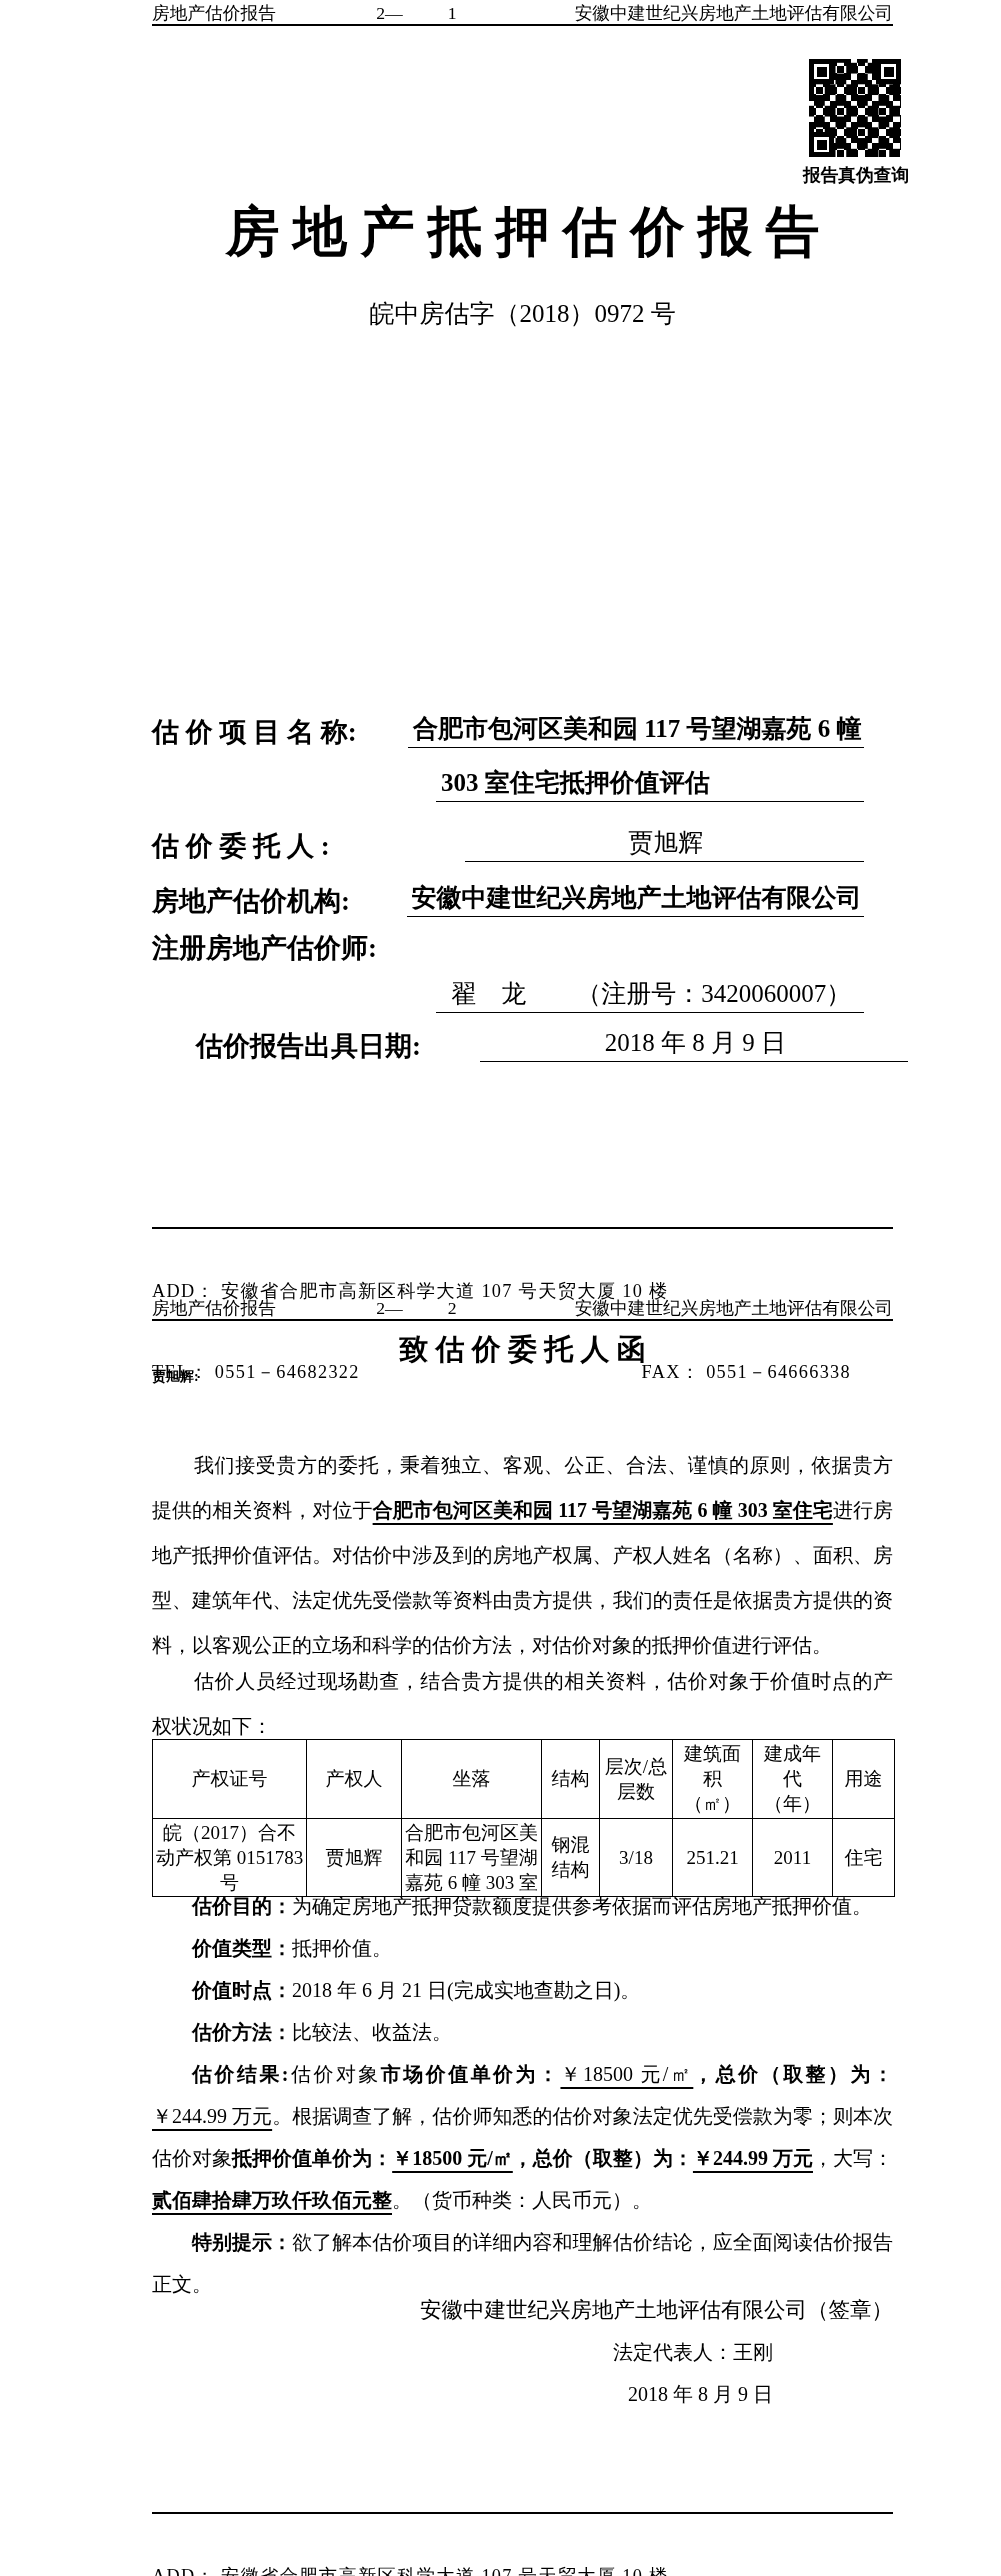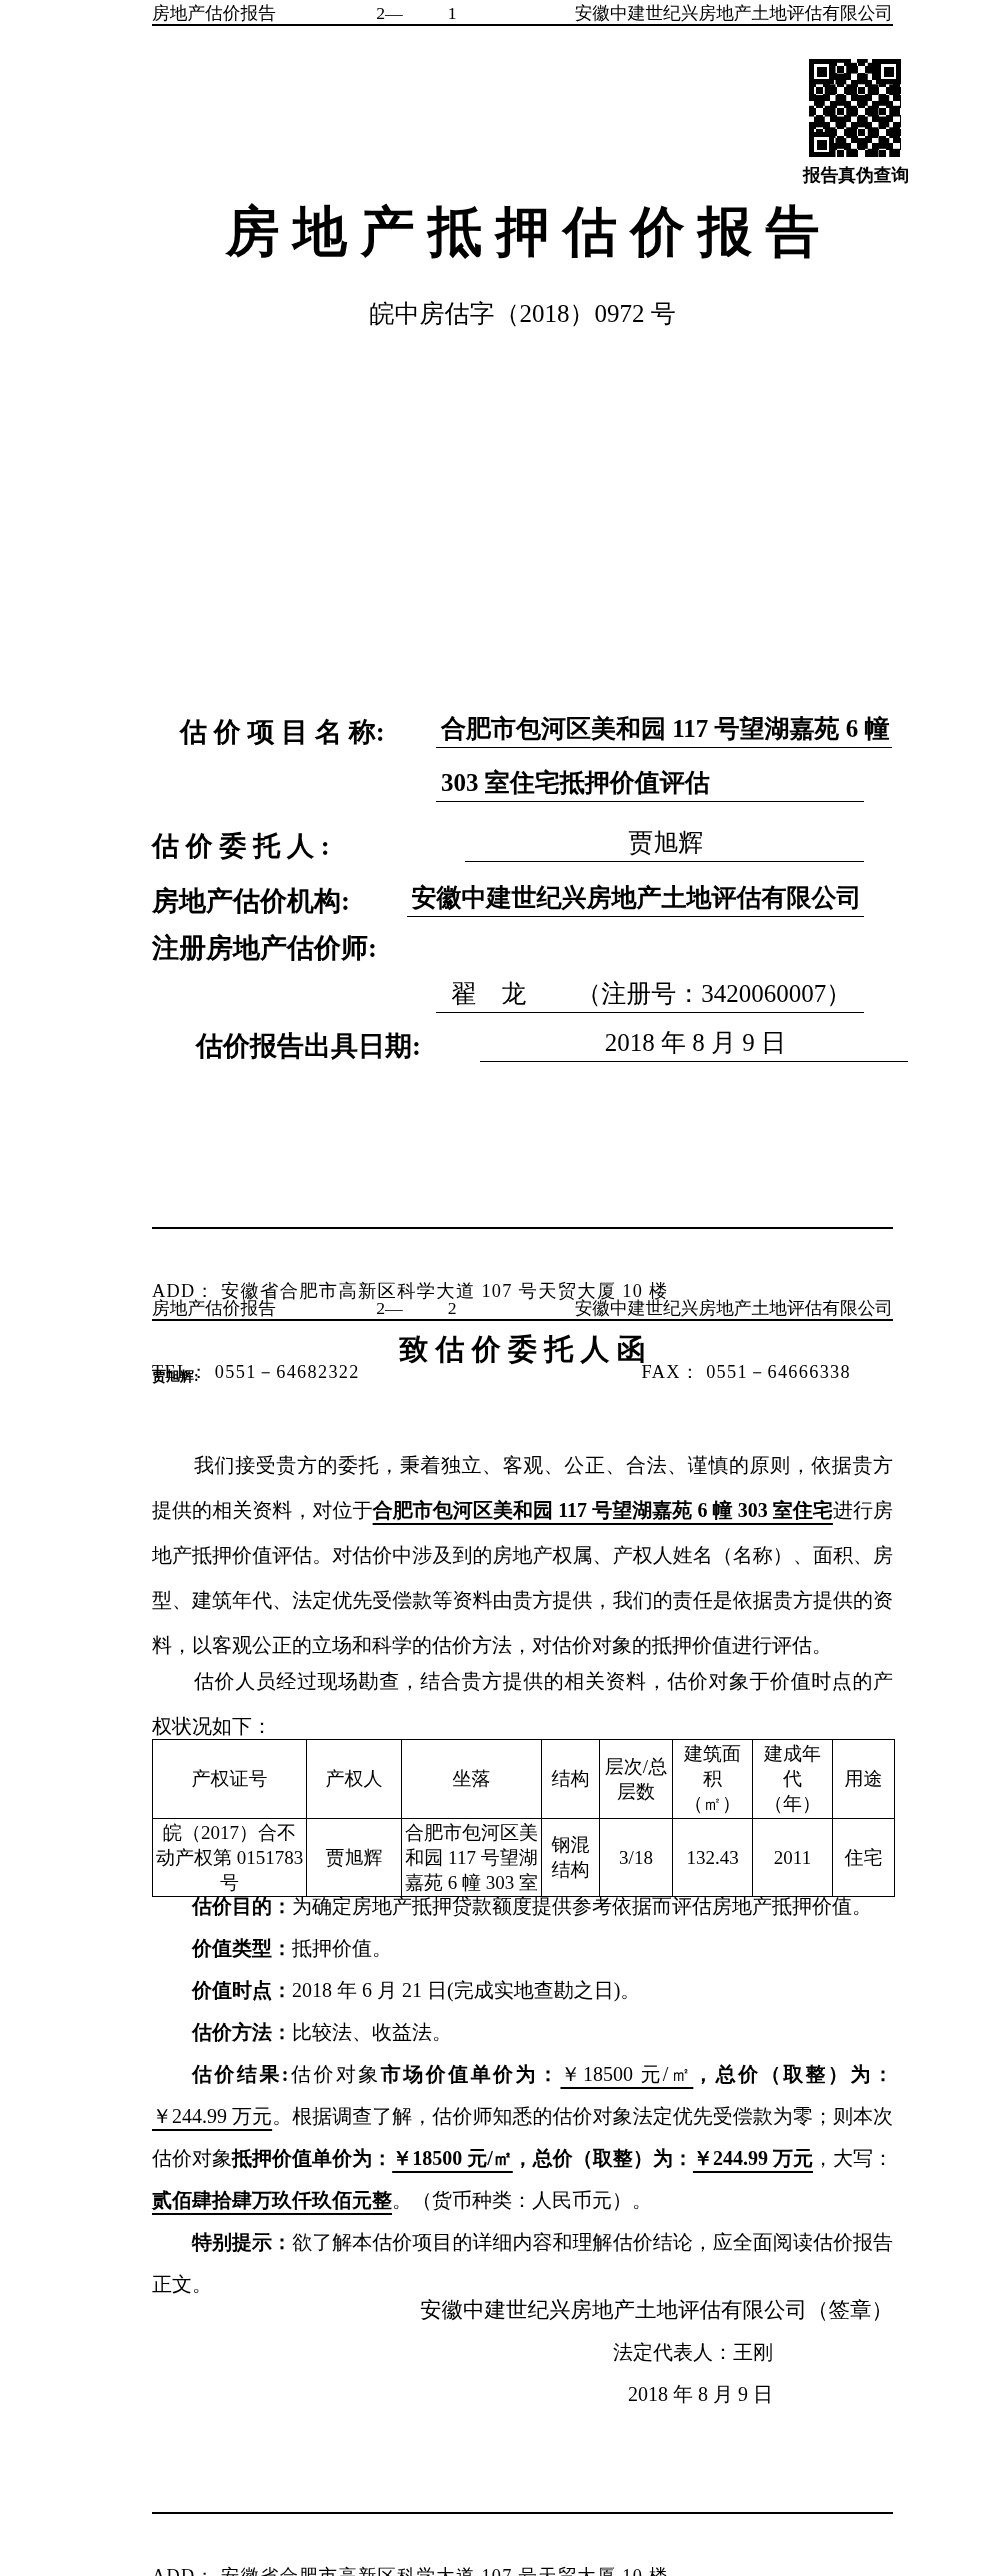--- a/index.html
+++ b/index.html
@@ -85,21 +85,21 @@
   <i class="fp tl"></i>
   <i class="fp tr"></i>
   <i class="fp bl"></i>
 </div>
 <div class="abs qr-cap">报告真伪查询</div>
 
 <div class="abs cx doc-title">房 地 产 抵 押 估 价 报 告</div>
 <div class="abs cx report-no">皖中房估字（2018）0972 号</div>
 
 <div class="abs form">
-    <div class="frow" style="top: 0px; margin-left: 28px;">
+    <div class="frow" style="top: 0px;">
       <div class="flabel">估 价 项 目 名 称:</div>
       <div class="fval a-left b">合肥市包河区美和园 117 号望湖嘉苑 6 幢</div>
     </div>
     <div class="frow" style="top: 54px;">
       <div class="flabel"></div>
       <div class="fval a-left b">303 室住宅抵押价值评估</div>
     </div>
     <div class="frow" style="top: 114px; gap: 29px;">
       <div class="flabel">估 价 委 托 人 :</div>
       <div class="fval a-center">贾旭辉</div>
@@ -162,21 +162,21 @@
         <td>建筑面积（㎡）</td>
         <td>建成年代（年）</td>
         <td>用途</td>
       </tr>
     <tr class="tdata">
         <td>皖（2017）合不动产权第 0151783 号</td>
         <td>贾旭辉</td>
         <td>合肥市包河区美和园 117 号望湖嘉苑 6 幢 303 室</td>
         <td>钢混结构</td>
         <td>3/18</td>
-        <td>132.43</td>
+        <td>251.21</td>
         <td>2011</td>
         <td>住宅</td>
       </tr>
   </tbody>
 </table>
 
 <div class="abs cx stmts">
     <div class="stmt"><span class="b ">估价目的：</span><span class="">为确定房地产抵押贷款额度提供参考依据而评估房地产抵押价值。</span></div>
     <div class="stmt"><span class="b ">价值类型：</span><span class="">抵押价值。</span></div>
     <div class="stmt"><span class="b ">价值时点：</span><span class="">2018 年 6 月 21 日(完成实地查勘之日)。</span></div>

